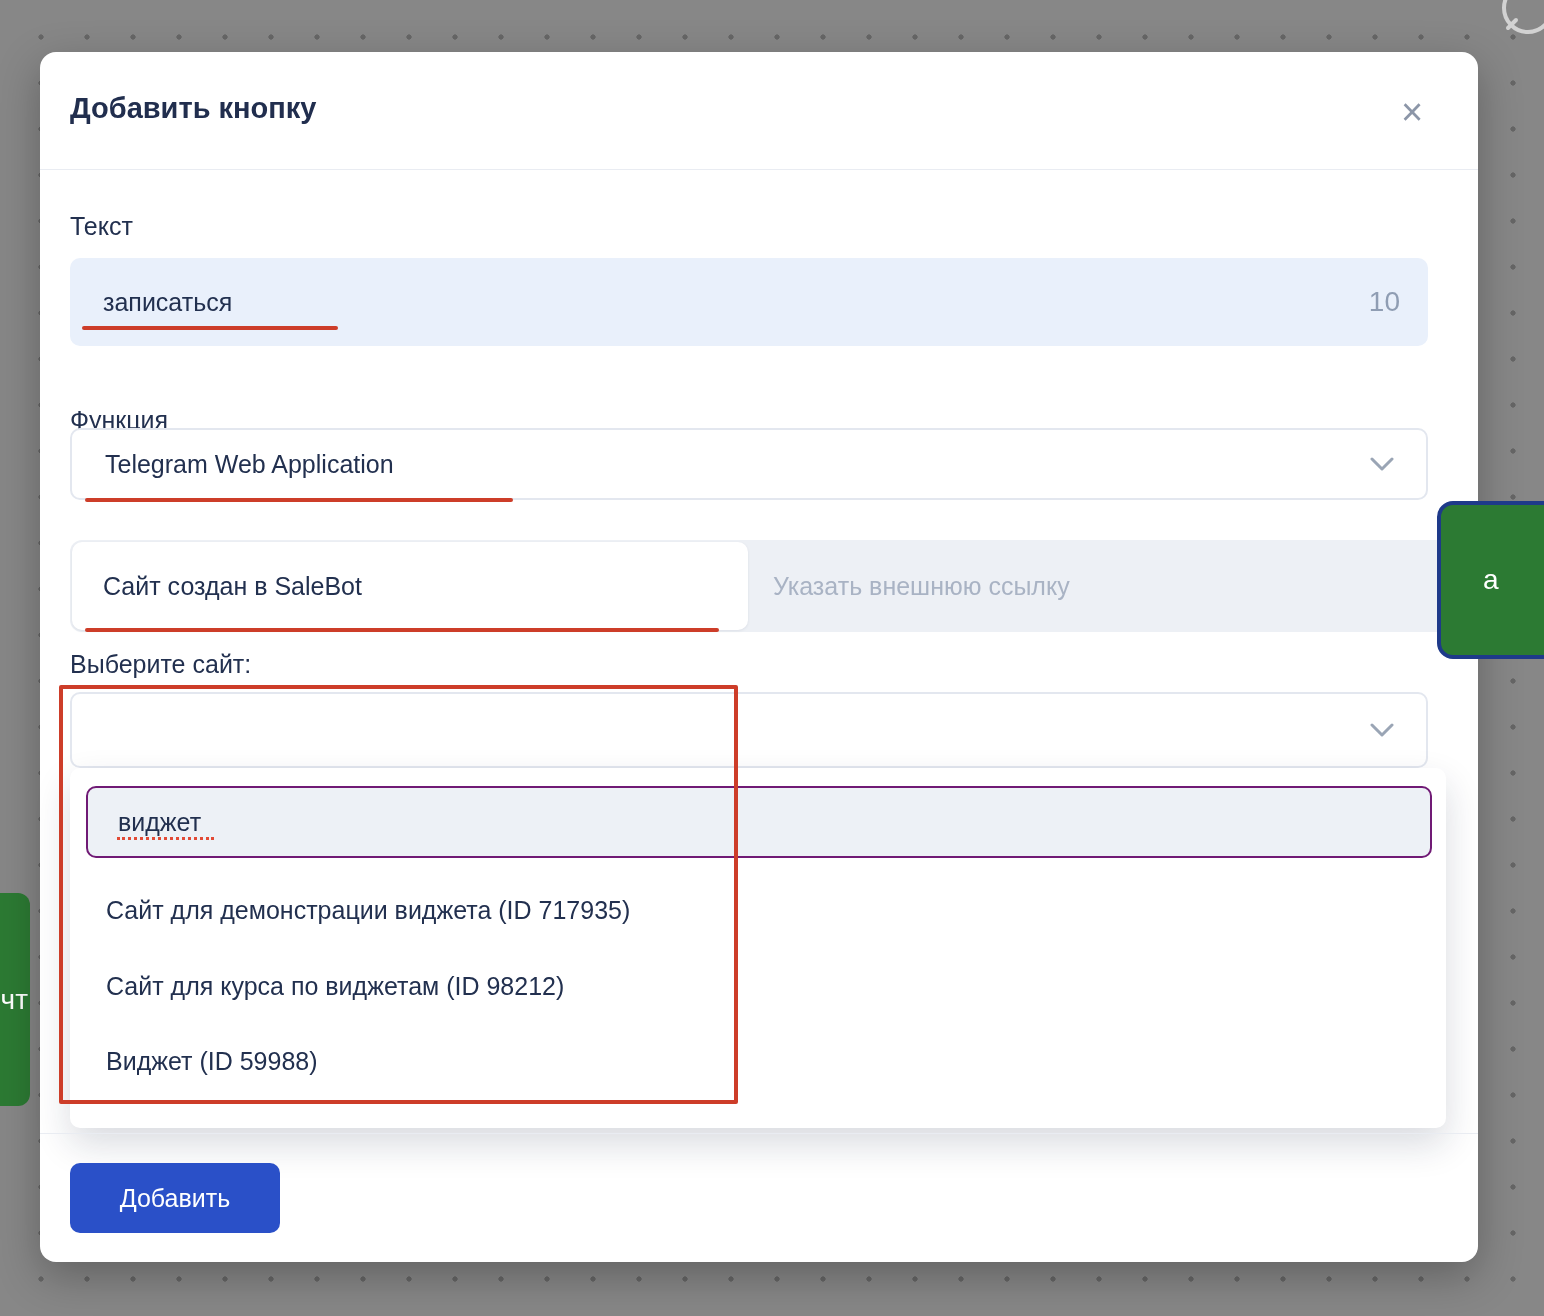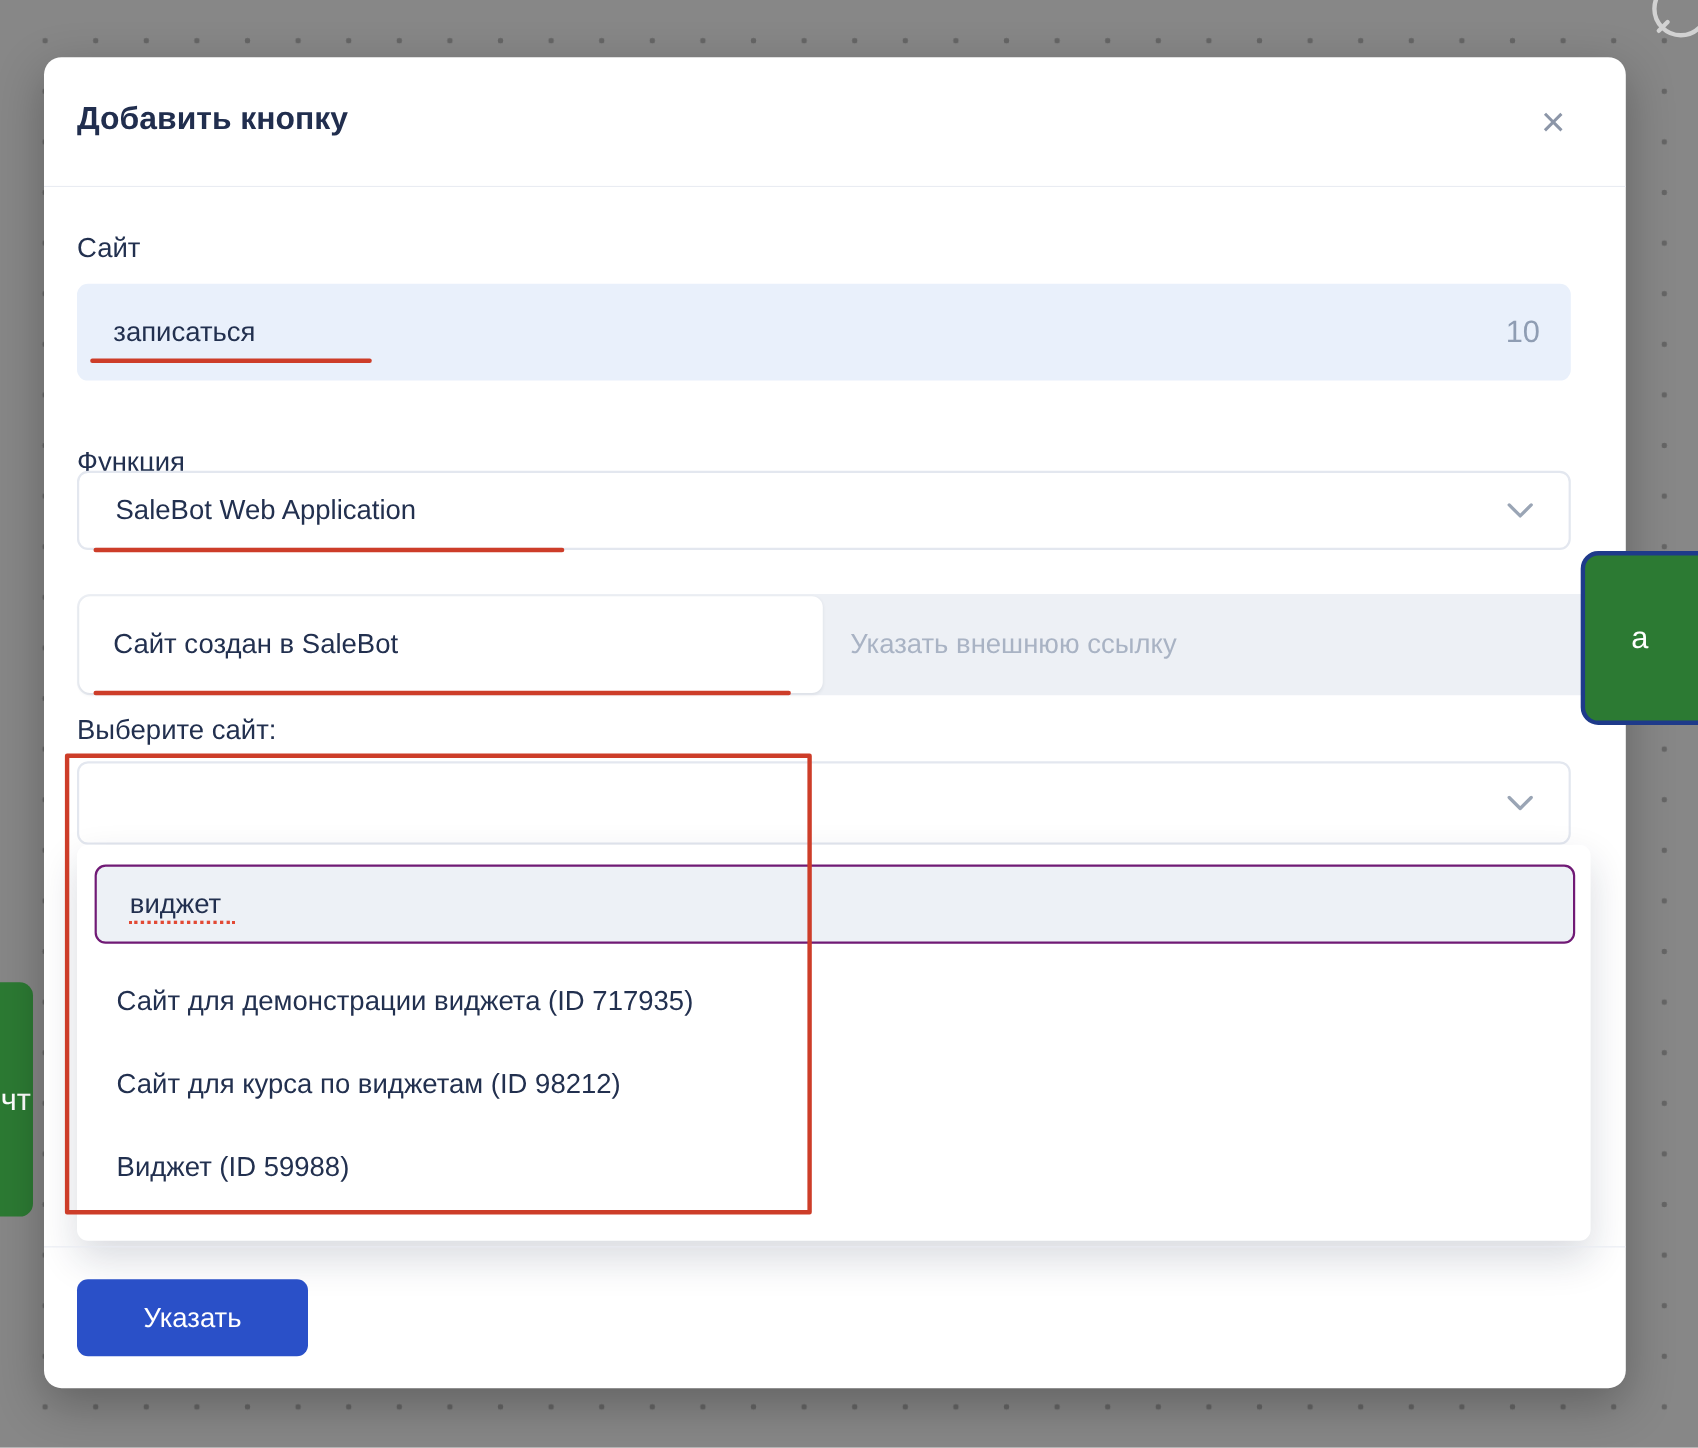--- a/index.html
+++ b/index.html
@@ -112,31 +112,31 @@
   <span>а</span>
 </div>
 
 <div class="modal">
 
   <div class="modal-header">
     <div class="modal-title">Добавить кнопку</div>
     <div class="close-btn">×</div>
   </div>
 
-  <div class="field-label" style="top:160px;">Сайт</div>
+  <div class="field-label" style="top:160px;">Текст</div>
 
   <div class="text-input-wrap">
     <input type="text" value="записаться" style="">
     <span class="char-counter">10</span>
   </div>
 
   <div class="field-label" style="top:332px;margin-top:22px;">Функция</div>
 
   <div class="select-box select-func">
-    <span class="sel-text">SaleBot Web Application</span>
+    <span class="sel-text">Telegram Web Application</span>
     <svg class="chev" width="24" height="14" viewBox="0 0 24 14" fill="none">
       <polyline points="2,2 12,12 22,2" stroke="#9aa5b5" stroke-width="3" stroke-linecap="round" stroke-linejoin="round"></polyline>
     </svg>
   </div>
 
   <div class="segmented">
     <div class="seg-active">Сайт создан в SaleBot</div>
     <div class="seg-inactive">Указать внешнюю ссылку</div>
   </div>
 
@@ -153,20 +153,20 @@
     <div class="dropdown-search">
       <input type="text" value="виджет" style="">
     </div>
     <div class="dd-option opt-1">Сайт для демонстрации виджета (ID 717935)</div>
     <div class="dd-option opt-2">Сайт для курса по виджетам (ID 98212)</div>
     <div class="dd-option opt-3">Виджет (ID 59988)</div>
   </div>
 
   <div class="modal-footer-line"></div>
 
-  <button class="add-button">Указать</button>
+  <button class="add-button">Добавить</button>
 </div>
 
 <div class="anno anno-line anno-u1"></div>
 <div class="anno anno-line anno-u2"></div>
 <div class="anno anno-line anno-u3"></div>
 <div class="anno anno-rect"></div>
 <div class="anno anno-squiggle"></div>
 
 </body></html>

